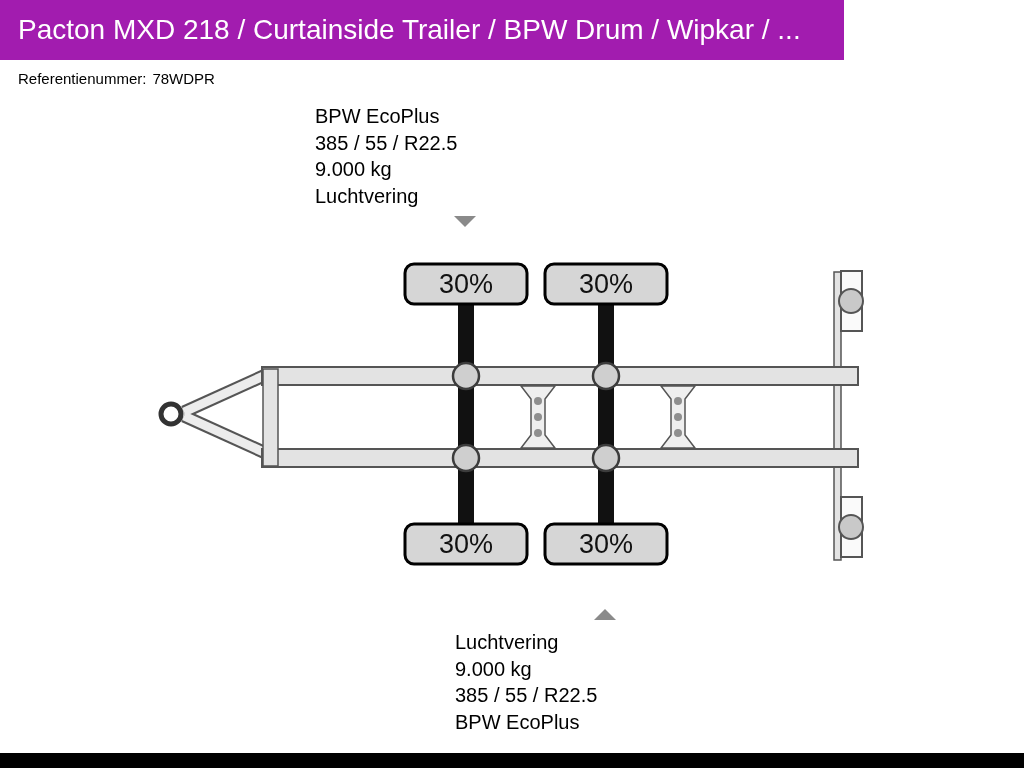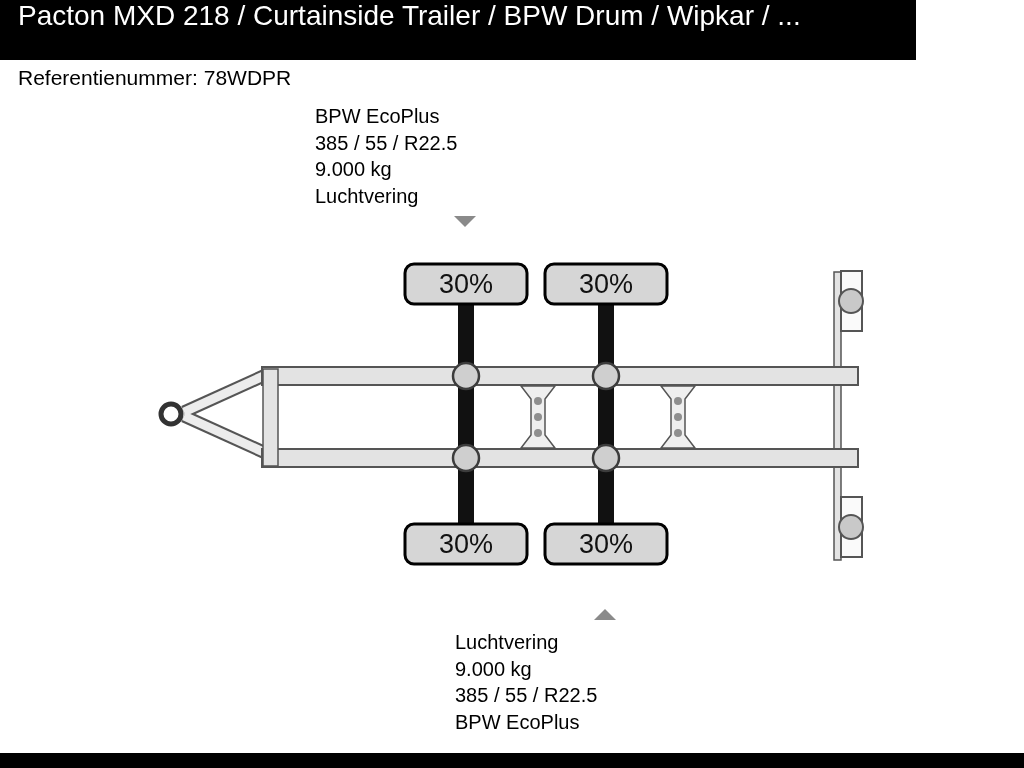--- a/index.html
+++ b/index.html
@@ -1,28 +1,28 @@
 <!DOCTYPE html>
 <html><head>
 <meta charset="utf-8">
 <style>
   html,body{margin:0;padding:0;}
   body{
     width:1024px;height:768px;position:relative;overflow:hidden;
     background:#ffffff;font-family:"Liberation Sans",sans-serif;color:#000;
   }
   .titlebar{
-    position:absolute;left:0;top:0;width:916px;height:60px;background:#000000;
-    color:#fff;display:flex;align-items:flex-start;box-sizing:border-box;
+    position:absolute;left:0;top:0;width:844px;height:60px;background:#a21caf;
+    color:#fff;display:flex;align-items:center;box-sizing:border-box;
     padding-left:18px;font-size:28px;white-space:nowrap;overflow:hidden;
   }
   .refbar{
     position:absolute;left:0;top:60px;width:862px;height:36px;background:#fff;
     display:flex;align-items:center;box-sizing:border-box;padding-left:18px;
-    font-size:21px;
+    font-size:15px;
   }
   .refbar .ref-value{padding-left:6px;}
   .note{position:absolute;width:300px;font-size:20px;line-height:26.5px;}
   .note-top{left:315px;top:103px;}
   .note-bottom{left:455px;top:629px;}
   .tri{position:absolute;width:0;height:0;}
   .tri-down{left:454px;top:216px;border-left:11px solid transparent;border-right:11px solid transparent;border-top:11px solid #8a8a8a;}
   .tri-up{left:594px;top:609px;border-left:11px solid transparent;border-right:11px solid transparent;border-bottom:11px solid #8a8a8a;}
   .bottombar{position:absolute;left:0;bottom:0;width:1024px;height:15px;background:#000;}
   svg.schematic{position:absolute;left:0;top:0;}

